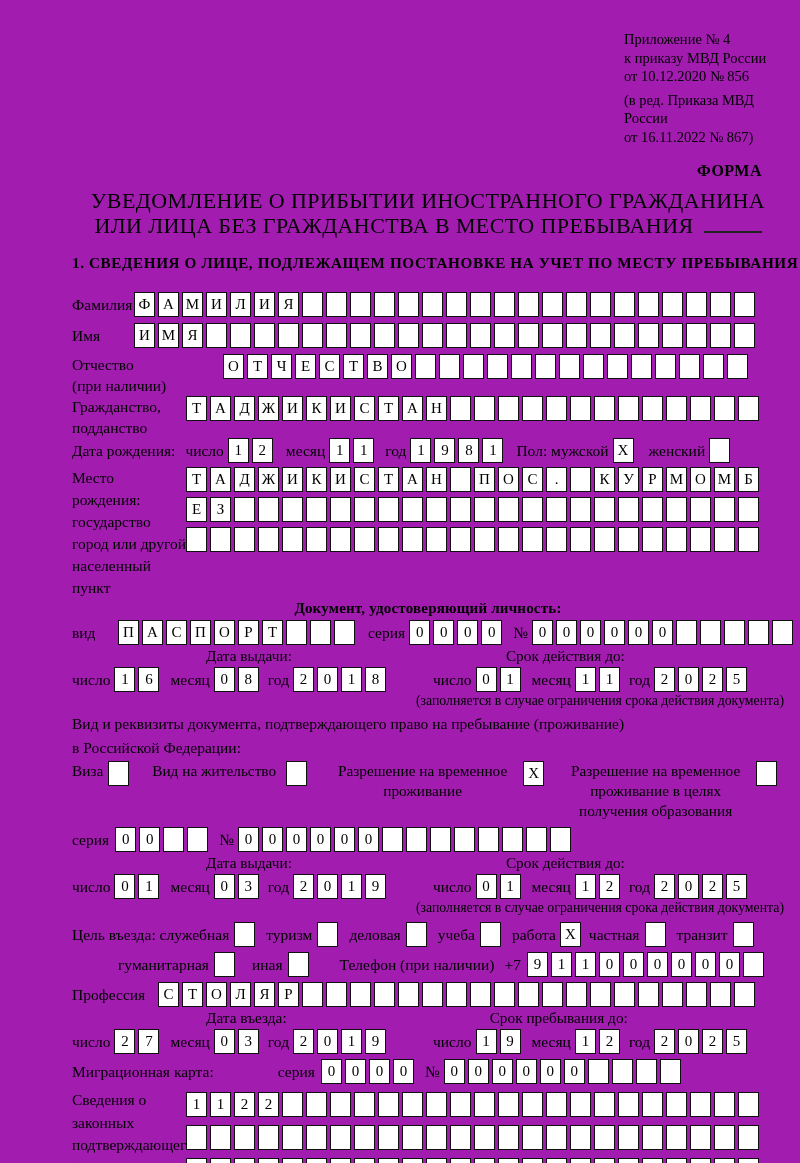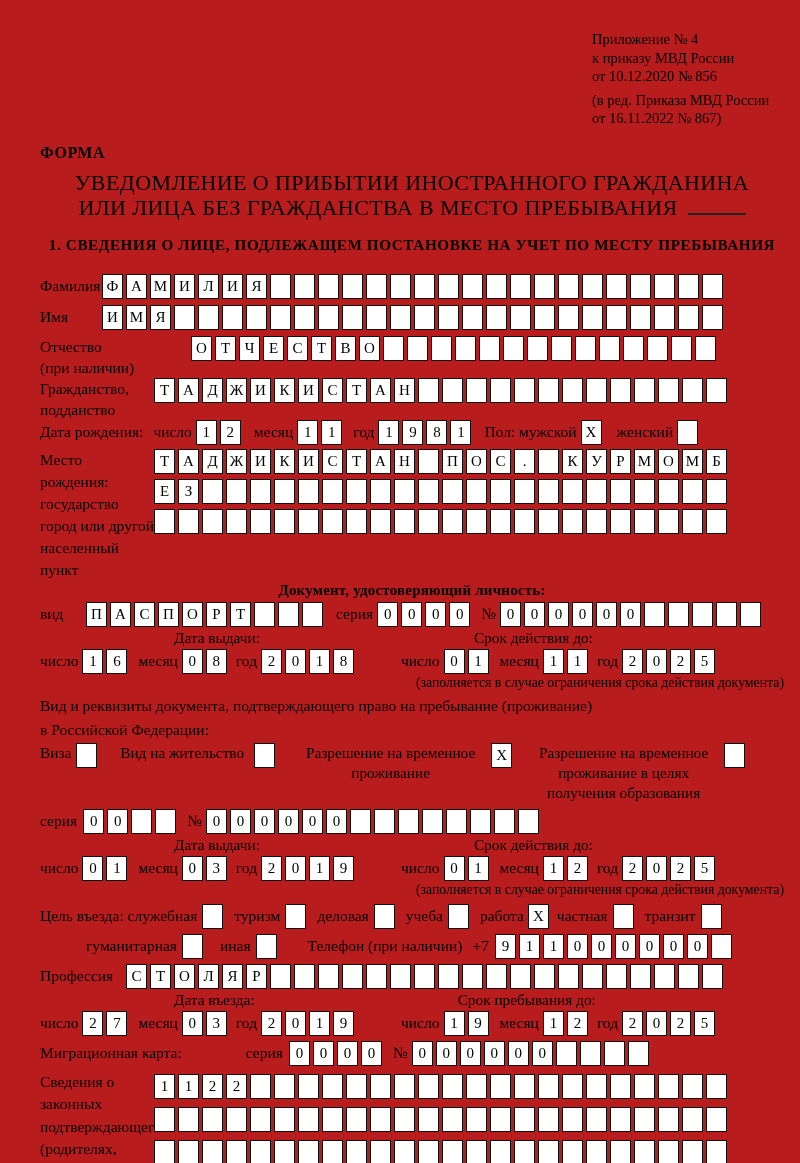--- a/index.html
+++ b/index.html
@@ -1,25 +1,25 @@
 <!DOCTYPE html>
 <html><head>
 <meta charset="utf-8">
 <style>
   html,body{margin:0;padding:0;background:#e8e8e8;}
   .page{
-    width:800px;height:1163px;background:#b91c1c;color:#000;
+    width:800px;height:1163px;background:#a21caf;color:#000;
     font-family:"Liberation Serif","DejaVu Serif",serif;
-    box-sizing:border-box;padding:30px 16px 0 40px;
+    box-sizing:border-box;padding:30px 16px 0 72px;
     overflow:hidden;position:relative;margin:0 auto;
   }
   
   .hdr-block{margin-left:552px;font-size:14.5px;line-height:18.5px;}
   .hdr-block .grp2{margin-top:5px;}
-  .forma{ text-align:left;padding-right:22px;font-weight:bold;font-size:16px;margin-top:16px;letter-spacing:.5px;}
+  .forma{ text-align:right;padding-right:22px;font-weight:bold;font-size:16px;margin-top:16px;letter-spacing:.5px;}
   .title{ text-align:center;font-weight:normal;font-size:22px;line-height:25px;margin-top:8px;letter-spacing:.4px;}
   .blank-line{display:inline-block;width:58px;border-bottom:2.2px solid #222;height:12px;margin-left:10px;}
   .sec{ font-weight:bold;font-size:15.2px;margin-top:16px;text-align:center;letter-spacing:.6px;white-space:nowrap;}
   
   .frow{display:flex;align-items:center;flex-wrap:nowrap;}
   .start{align-items:flex-start;}
   .lbl{font-size:15.5px;flex-shrink:0;}
   .lbl2{font-size:15.5px;line-height:21px;flex-shrink:0;}
   .cells{display:flex;flex-wrap:nowrap;flex-shrink:0;}
   .cell{

